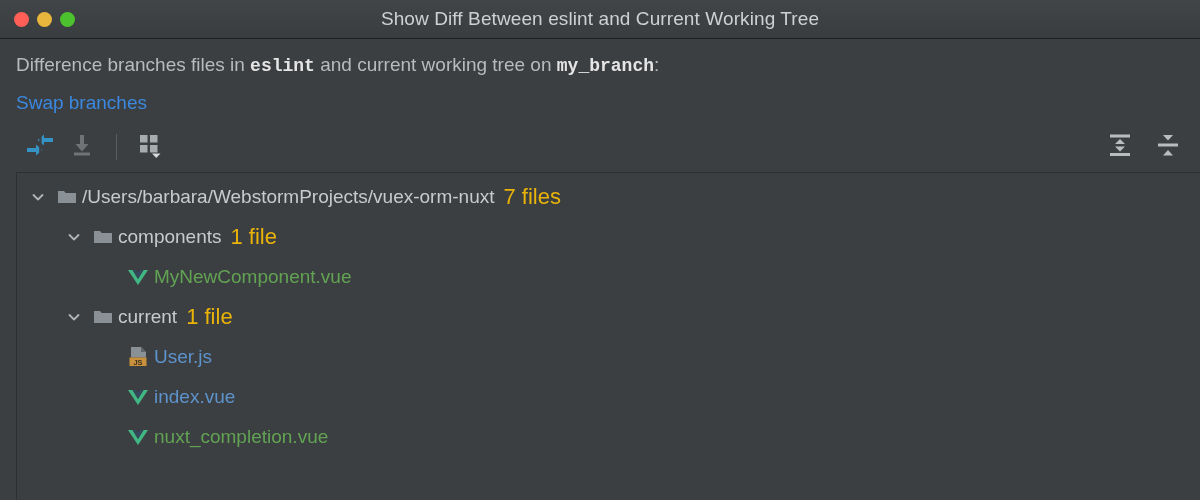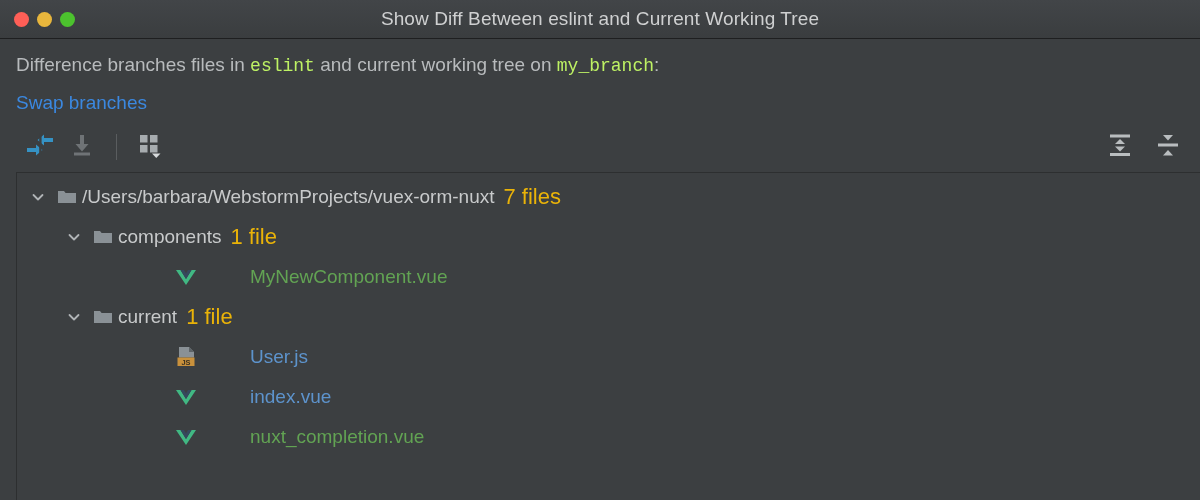--- a/index.html
+++ b/index.html
@@ -69,23 +69,23 @@
     padding: 14px 0 0 16px;
   }
   #description {
     font-size: 19px;
     color: #b8bbbd;
     line-height: 1.25;
     white-space: nowrap;
   }
   #description .mono {
     font-family: "Liberation Mono", "DejaVu Sans Mono", monospace;
-    font-weight: normal;
+    font-weight: bold;
     font-size: 18px;
-    color: #bef264;
+    color: #e5e5e5;
     text-align: center;
   }
   #swap-branches {
     display: inline-block;
     margin-top: 14px;
     font-size: 19px;
     color: #3b88e0;
     cursor: pointer;
   }
 
@@ -171,21 +171,21 @@
     color: #eab308;
     margin-left: 9px;
   }
   .file-name { font-size: 19px; }
   .file-new  { color: #62a353; }
   .file-mod  { color: #5d93cc; }
 
   
   .ind-1 { padding-left: 8px; }
   .ind-2 { padding-left: 44px; }
-  .ind-3 { padding-left: 80px; gap: 48px; }
+  .ind-3 { padding-left: 80px; }
 </style>
 </head>
 <body>
 
 <div id="app-window">
 
   <div id="titlebar">
     <div class="traffic-lights">
       <span class="light light-close"></span>
       <span class="light light-min"></span>

